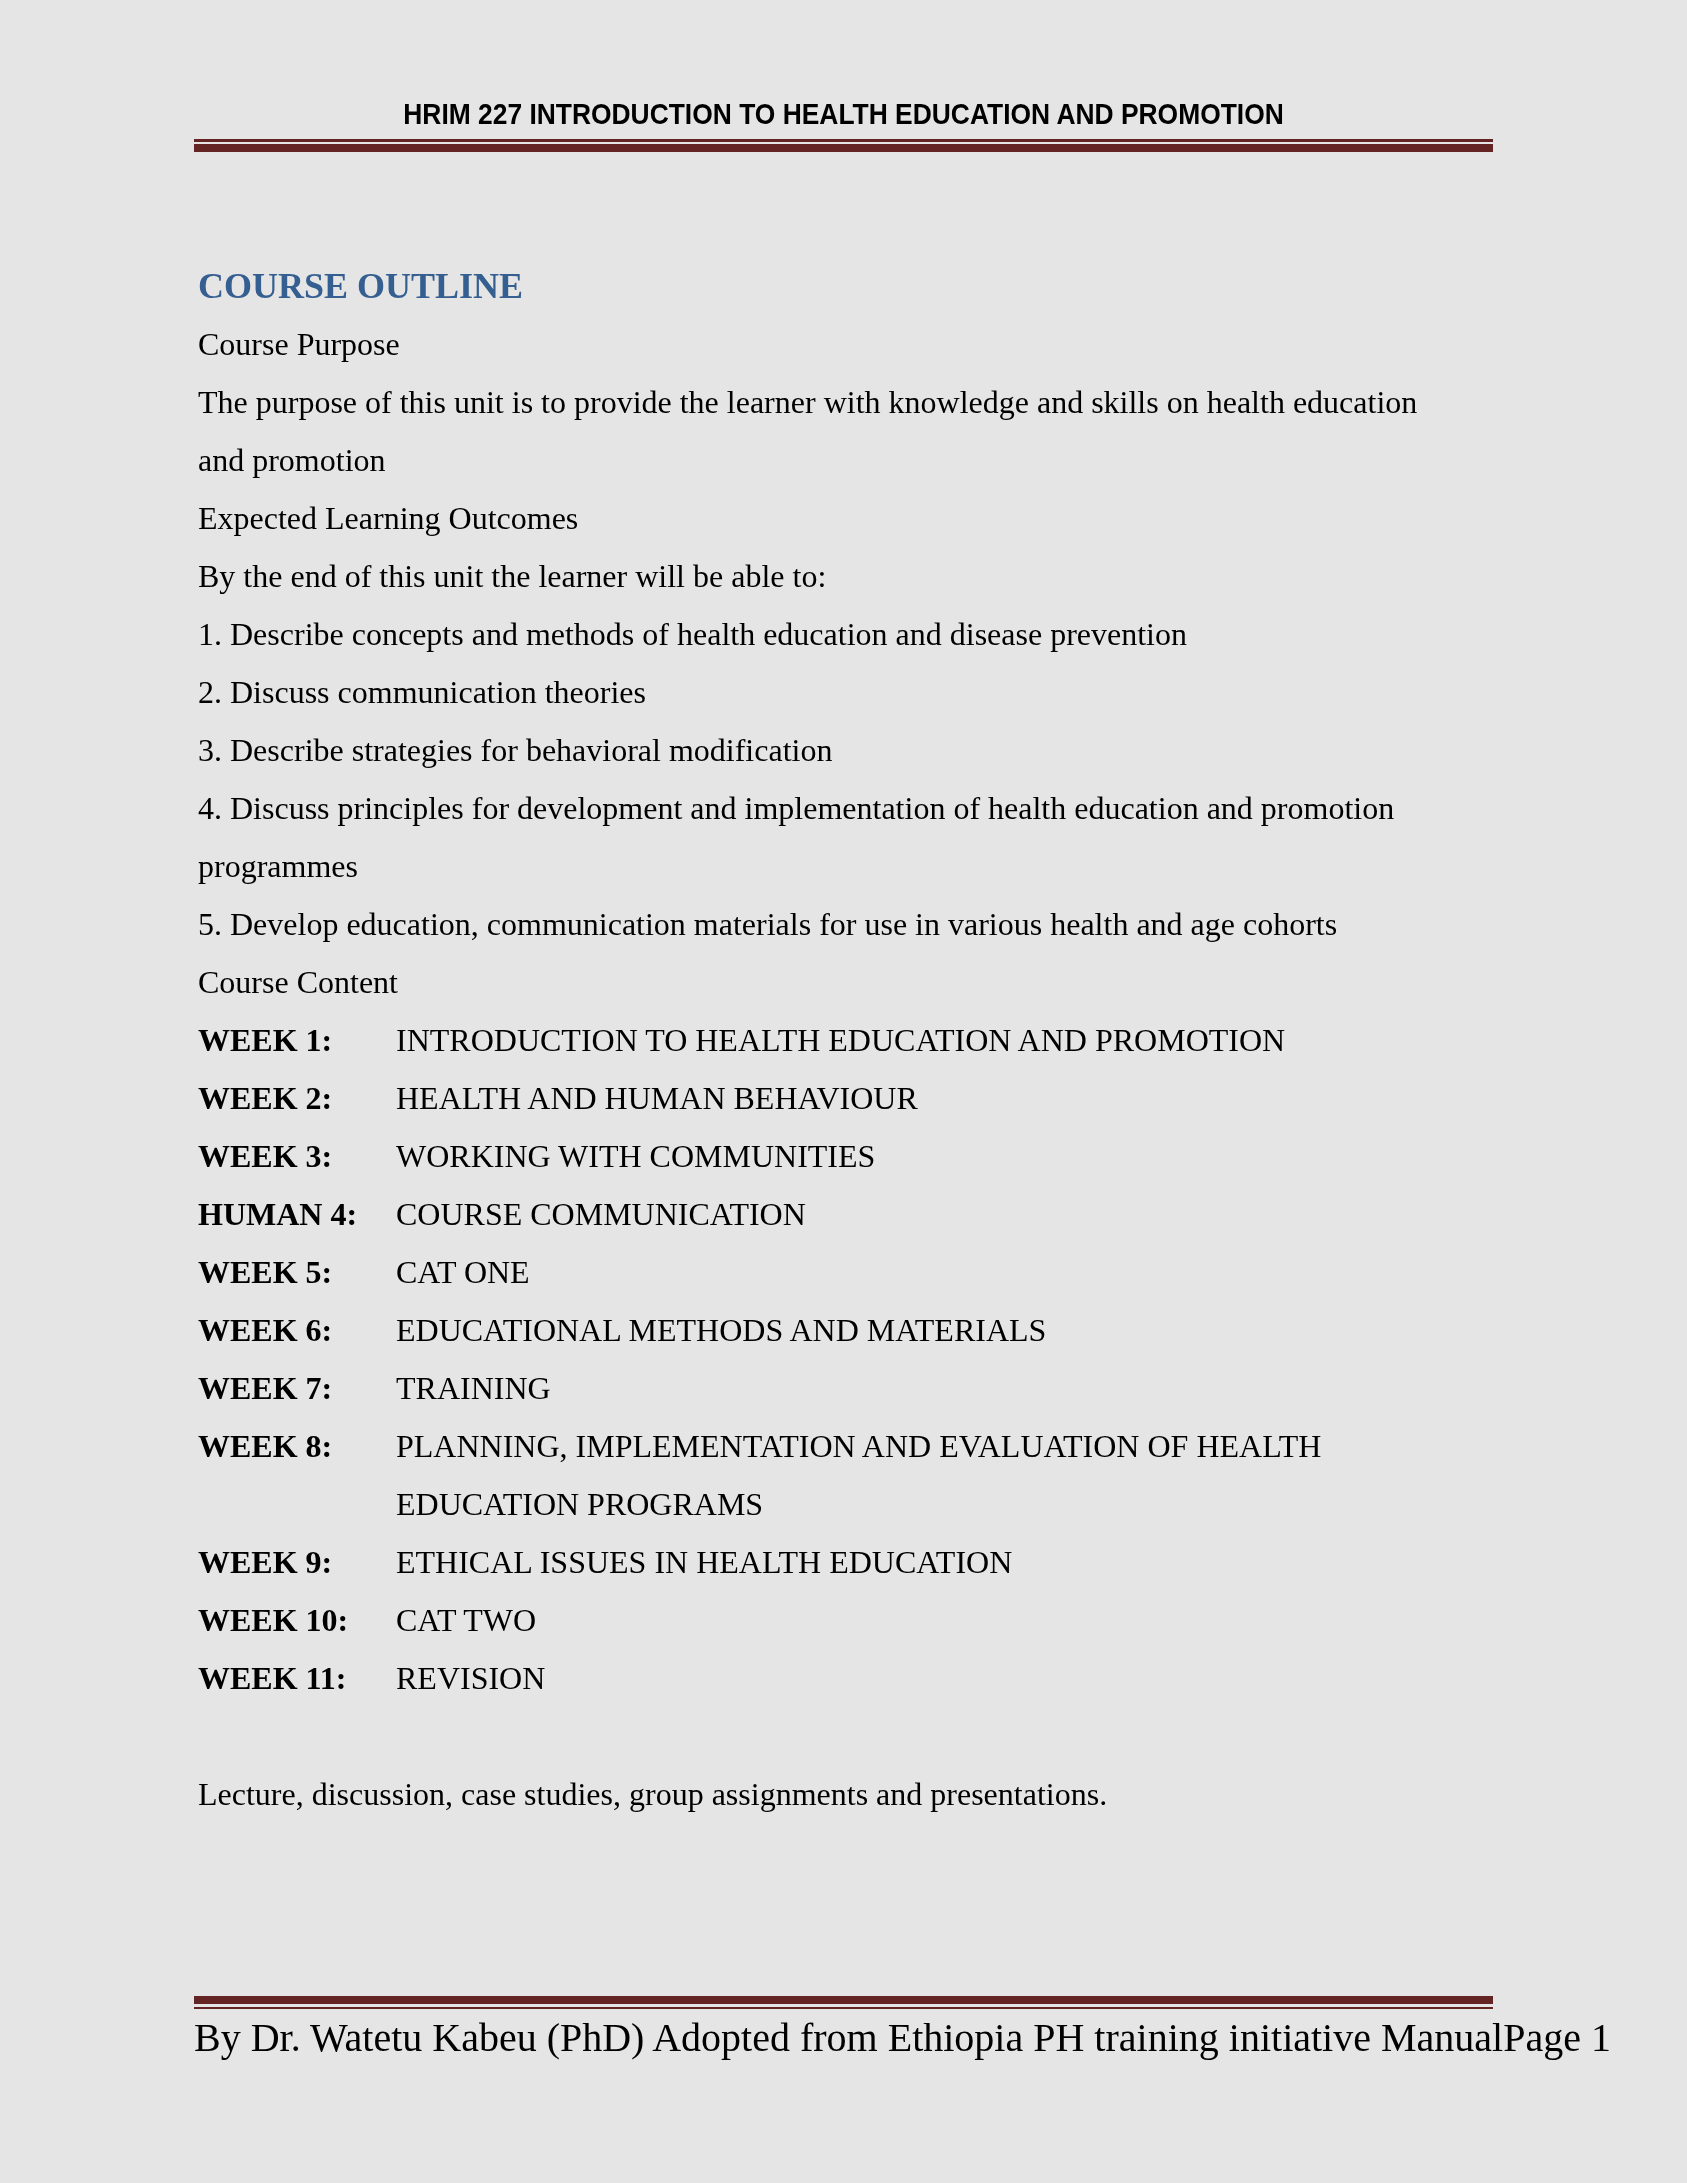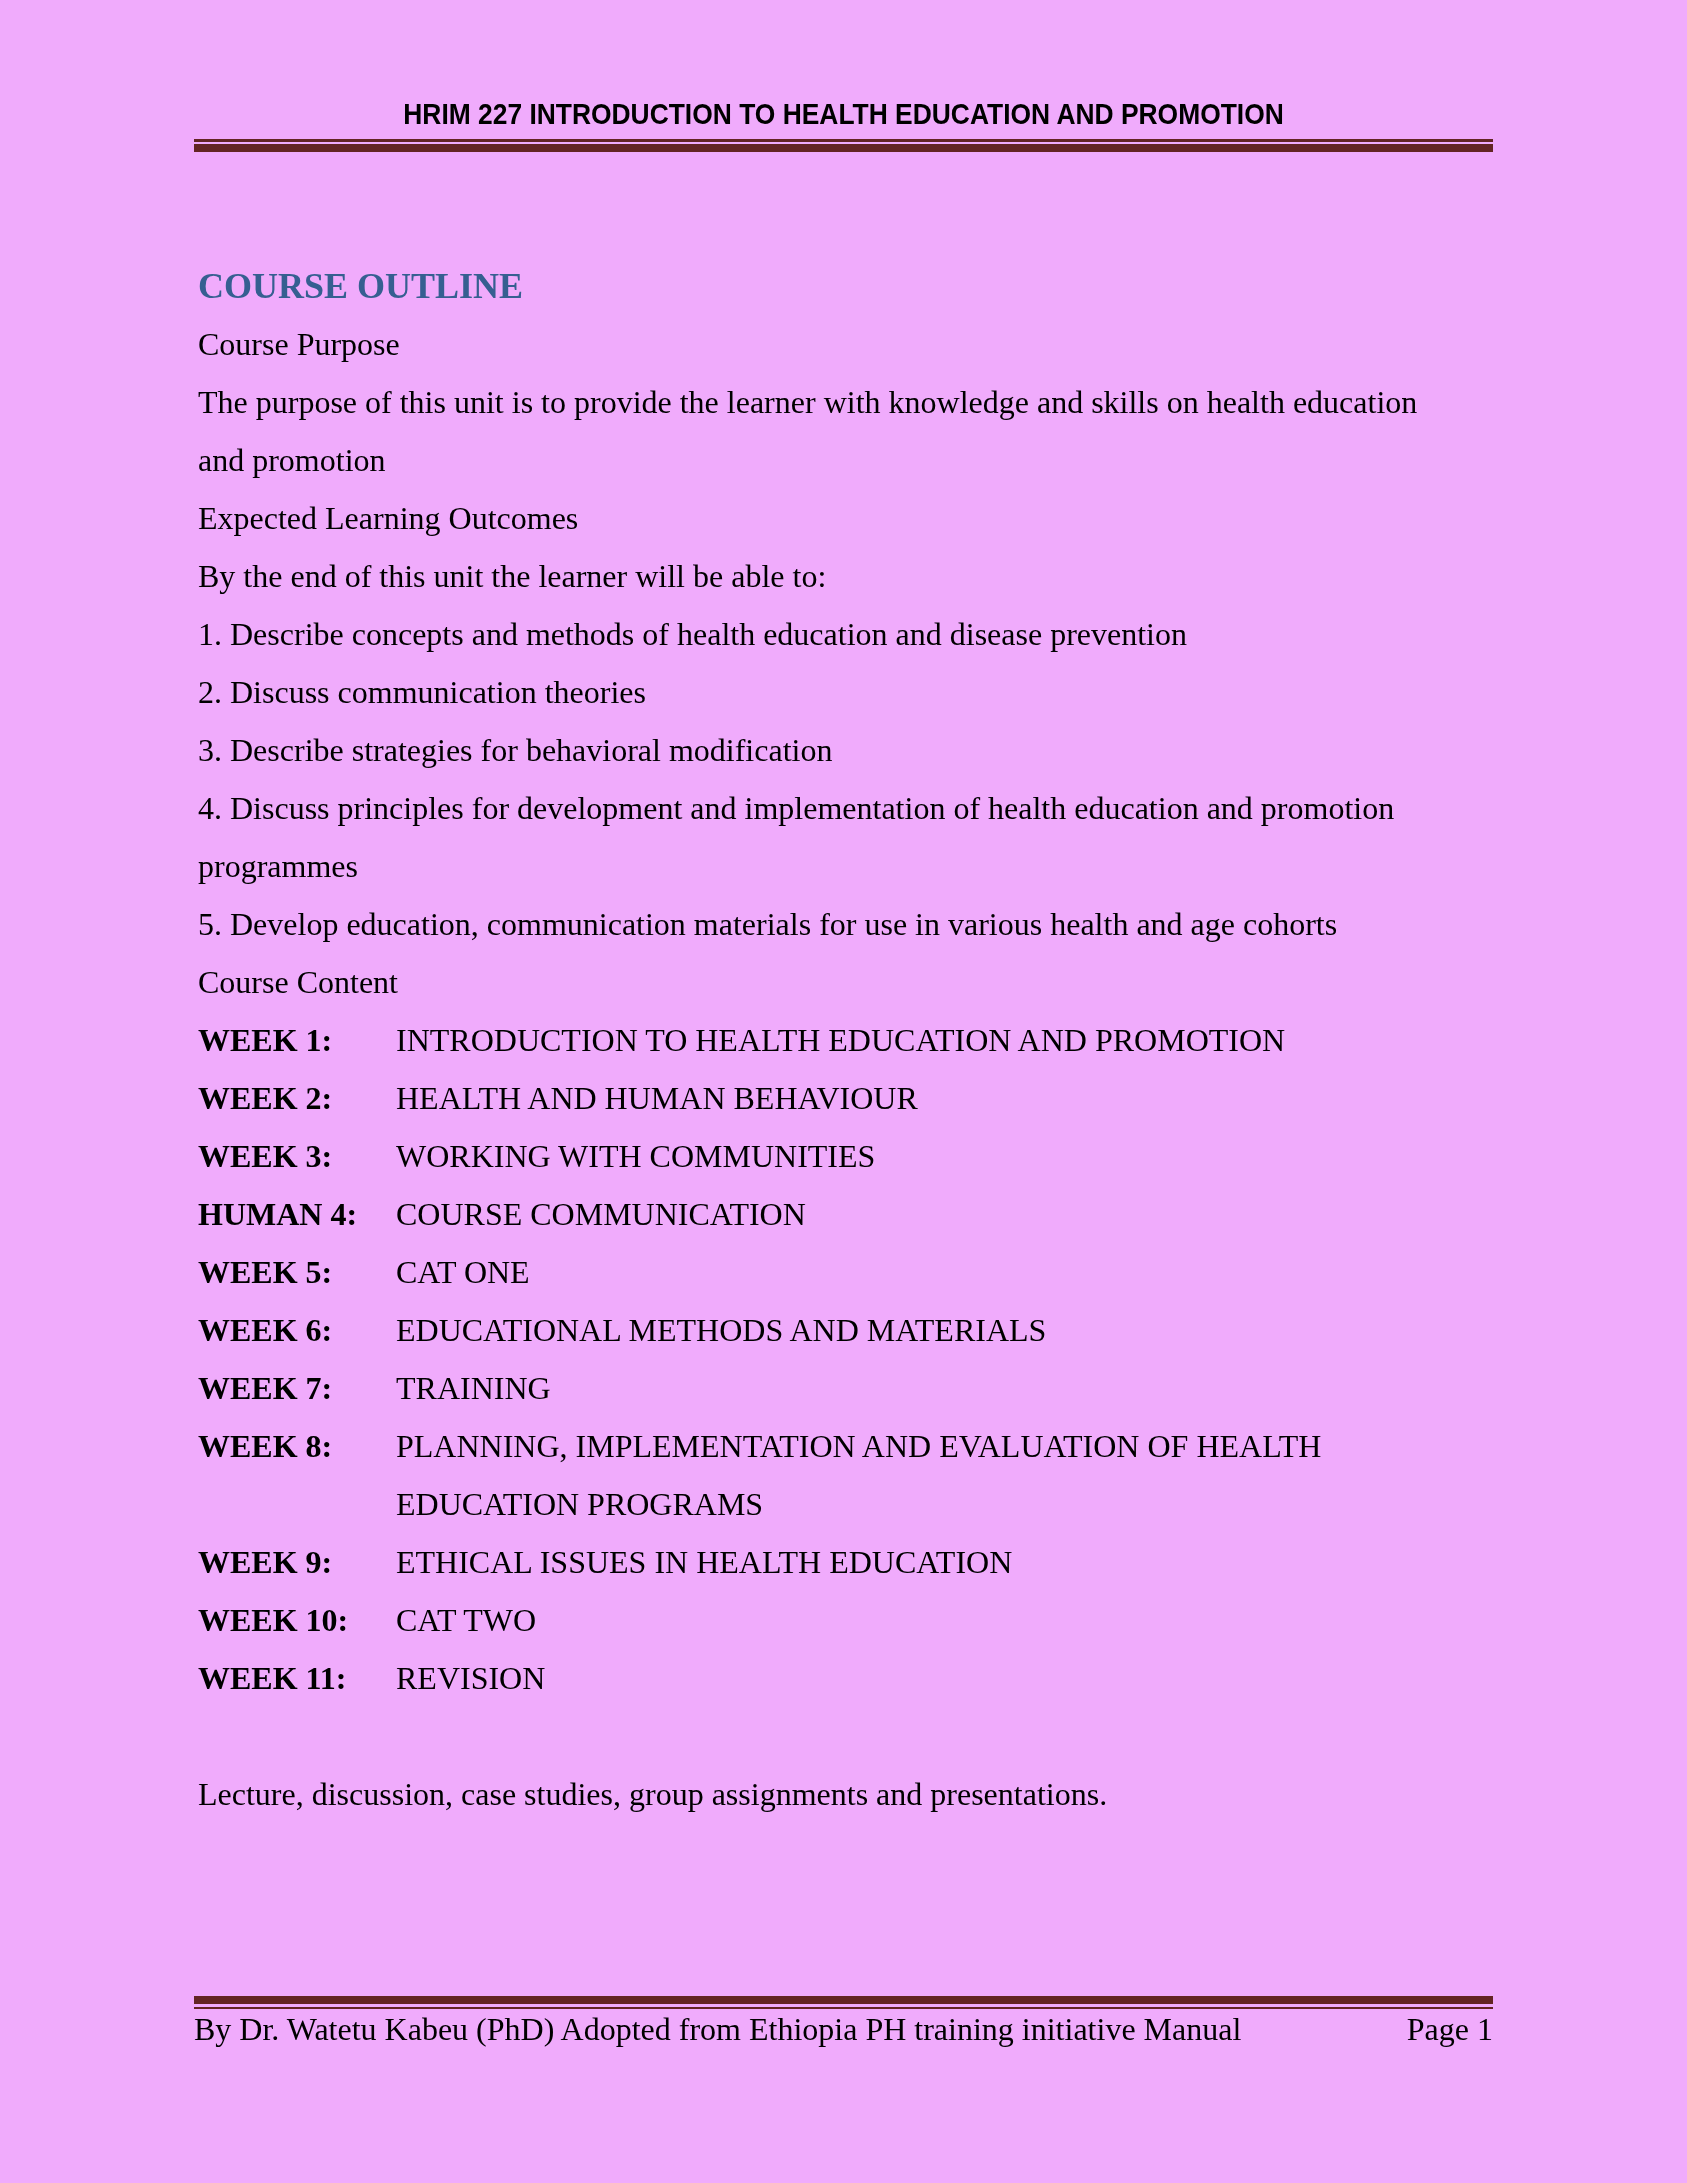--- a/index.html
+++ b/index.html
@@ -1,20 +1,20 @@
 <!DOCTYPE html>
 <html style="font-size:10.6px"><head>
 <meta charset="utf-8">
 <style>
   html, body { margin: 0; padding: 0; background: #ffffff; }
   .page {
     position: relative;
     width: 1687px;
     height: 2183px;
-    background: #f0abfc;
+    background: #e5e5e5;
     font-family: "Liberation Serif", serif;
     font-size: 32px;
     color: #000000;
     overflow: hidden;
   }
 
   
   .header {
     position: absolute;
     top: 0; left: 194px; right: 194px;
@@ -57,27 +57,27 @@
   .blank { height: 58px; }
 
   
   .footer {
     position: absolute;
     top: 1996px; left: 194px; right: 194px;
   }
   .footer-rule-thick { height: 8px; }
   .footer-rule-thin  { height: 2.6px; margin-top: 2.6px; }
   .footer-row {
+    margin-top: 8px;
     display: flex;
     justify-content: space-between;
     align-items: baseline;
-    font-size: 32px;
+    font-size: 40px;
     line-height: 41px;
     white-space: nowrap;
-    gap: 16px;
   }
 </style>
 </head>
 <body>
 
 <div class="page">
 
   <div class="header">
     <div class="header-title">HRIM 227 INTRODUCTION TO HEALTH EDUCATION AND PROMOTION</div>
     <div class="header-rule-thin" style="background: rgb(99, 36, 35);"></div>

